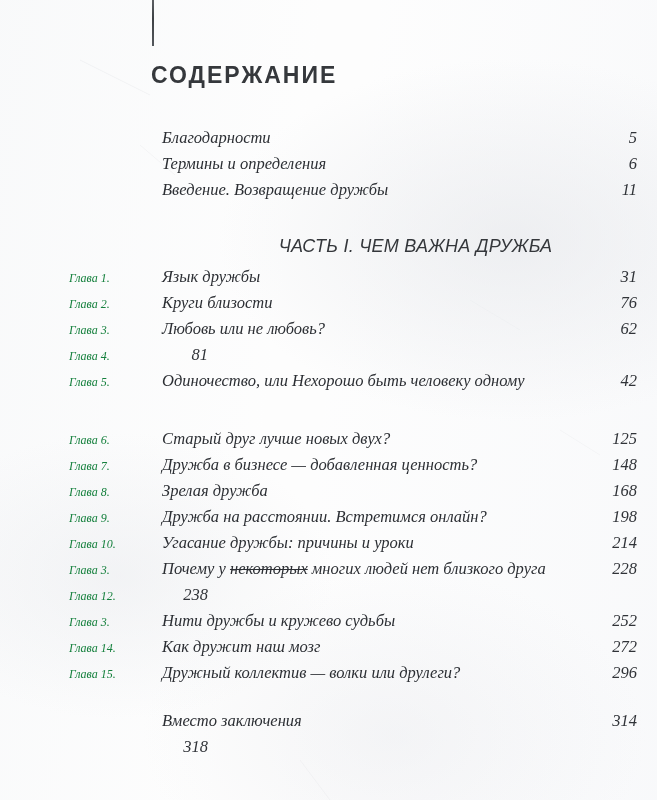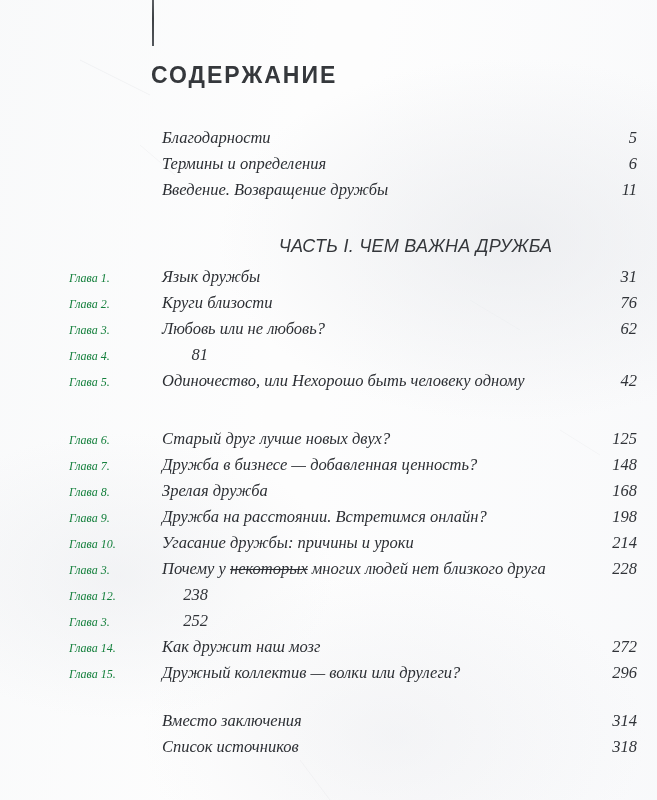--- a/index.html
+++ b/index.html
@@ -233,20 +233,21 @@
         <span class="title"><span>Почему у </span><span class="strike">некоторых</span><span> многих людей нет близкого друга</span></span>
         <span class="page-num">228</span>
       </div>
 
       <div class="row">
         <span class="chap">Глава 12.</span>
         <span class="page-num">238</span>
       </div>
       <div class="row">
         <span class="chap">Глава 3.</span>
+        <span class="title">Нити дружбы и кружево судьбы</span>
         <span class="page-num">252</span>
       </div>
       <div class="row">
         <span class="chap">Глава 14.</span>
         <span class="title">Как дружит наш мозг</span>
         <span class="page-num">272</span>
       </div>
       <div class="row">
         <span class="chap">Глава 15.</span>
         <span class="title">Дружный коллектив —  волки или друлеги?</span>
@@ -257,19 +258,18 @@
     <div class="gap-md"></div>
 
     <div>
       <div class="row plain">
         <span class="chap"></span>
         <span class="title">Вместо заключения</span>
         <span class="page-num">314</span>
       </div>
       <div class="row plain">
         <span class="chap"></span>
-        <span class="title">Список источников</span>
         <span class="page-num">318</span>
       </div>
     </div>
 
   </div>
 </div>
 
 </body></html>

